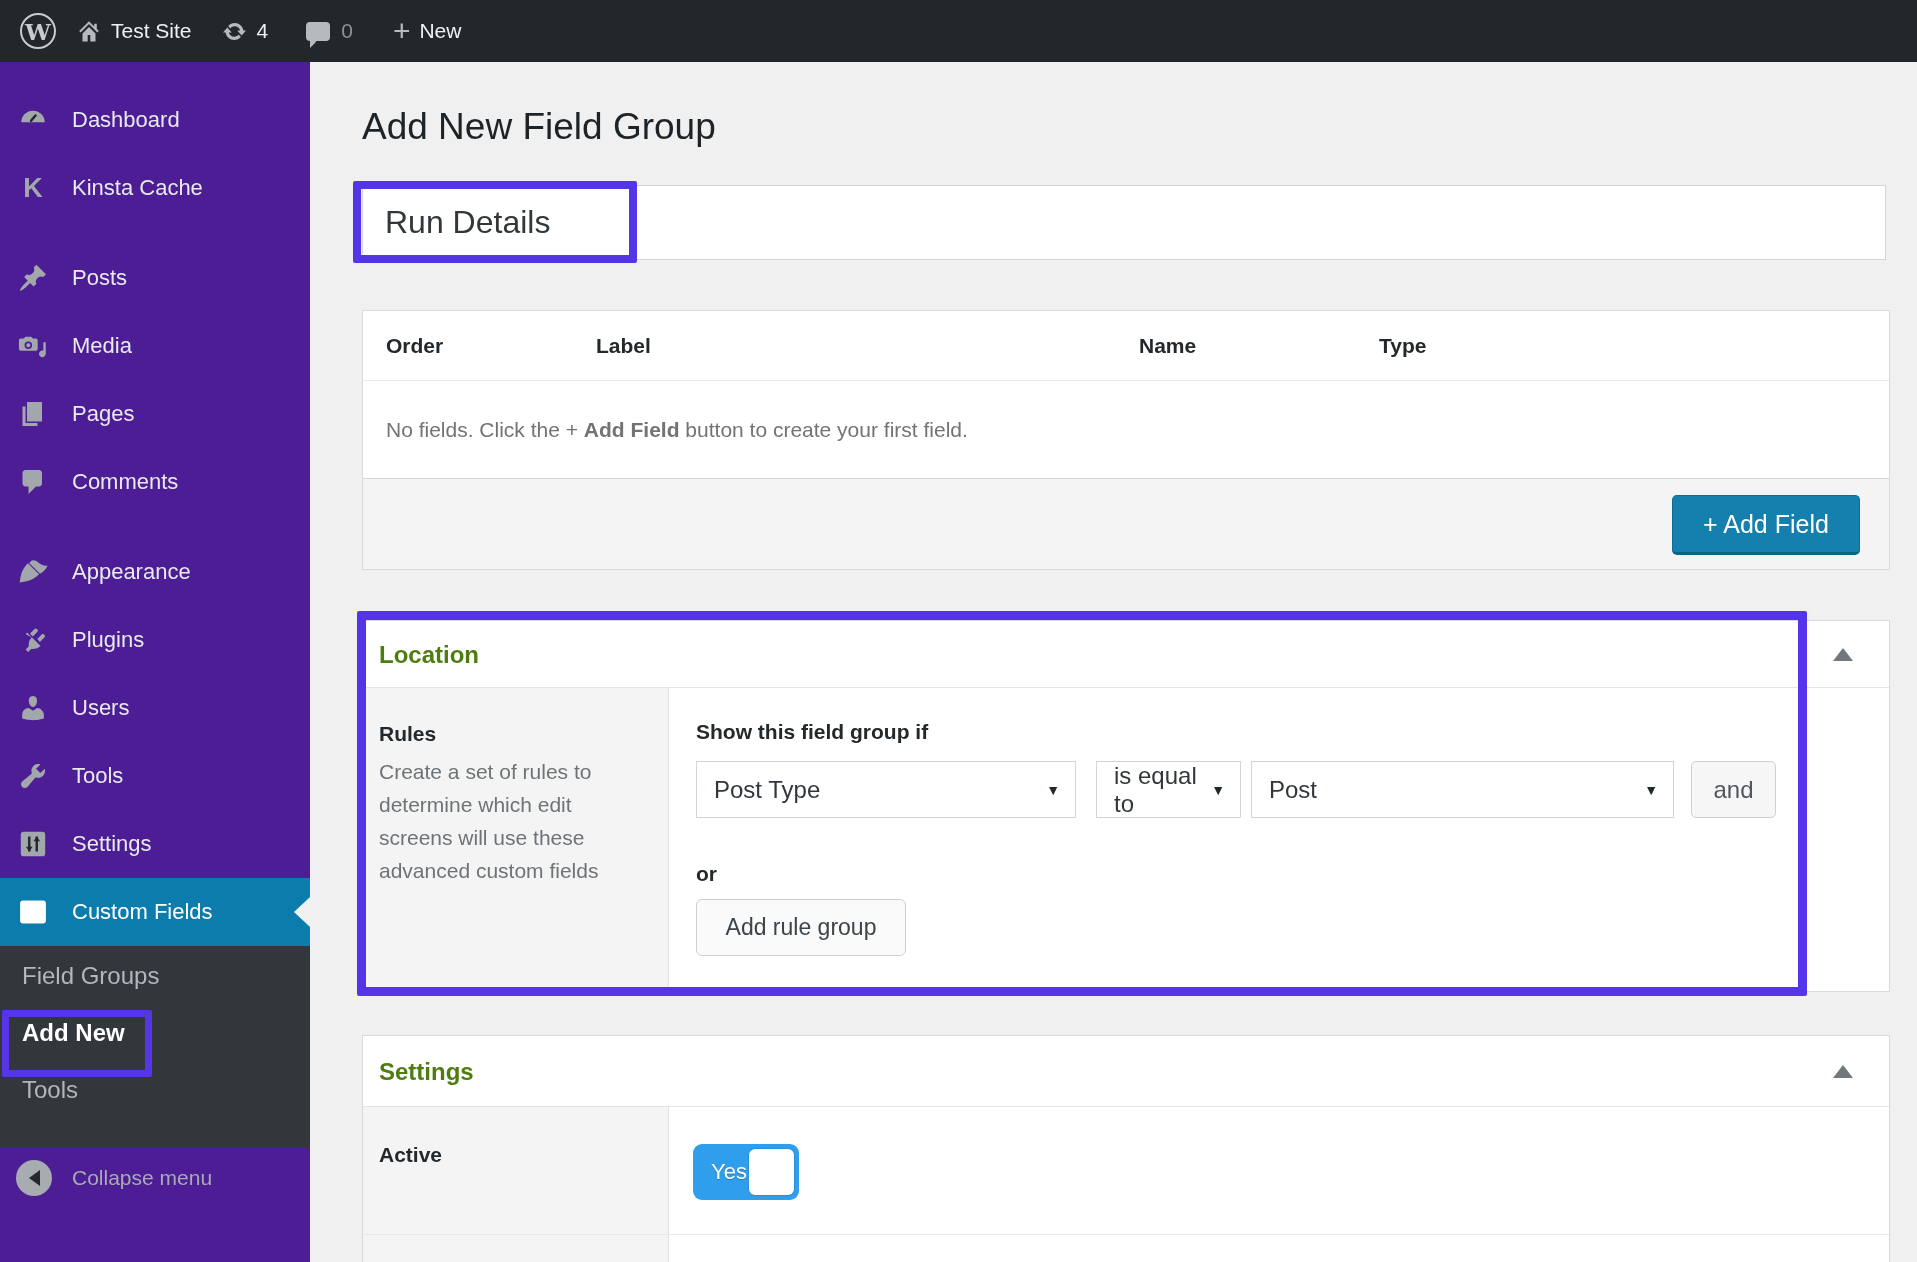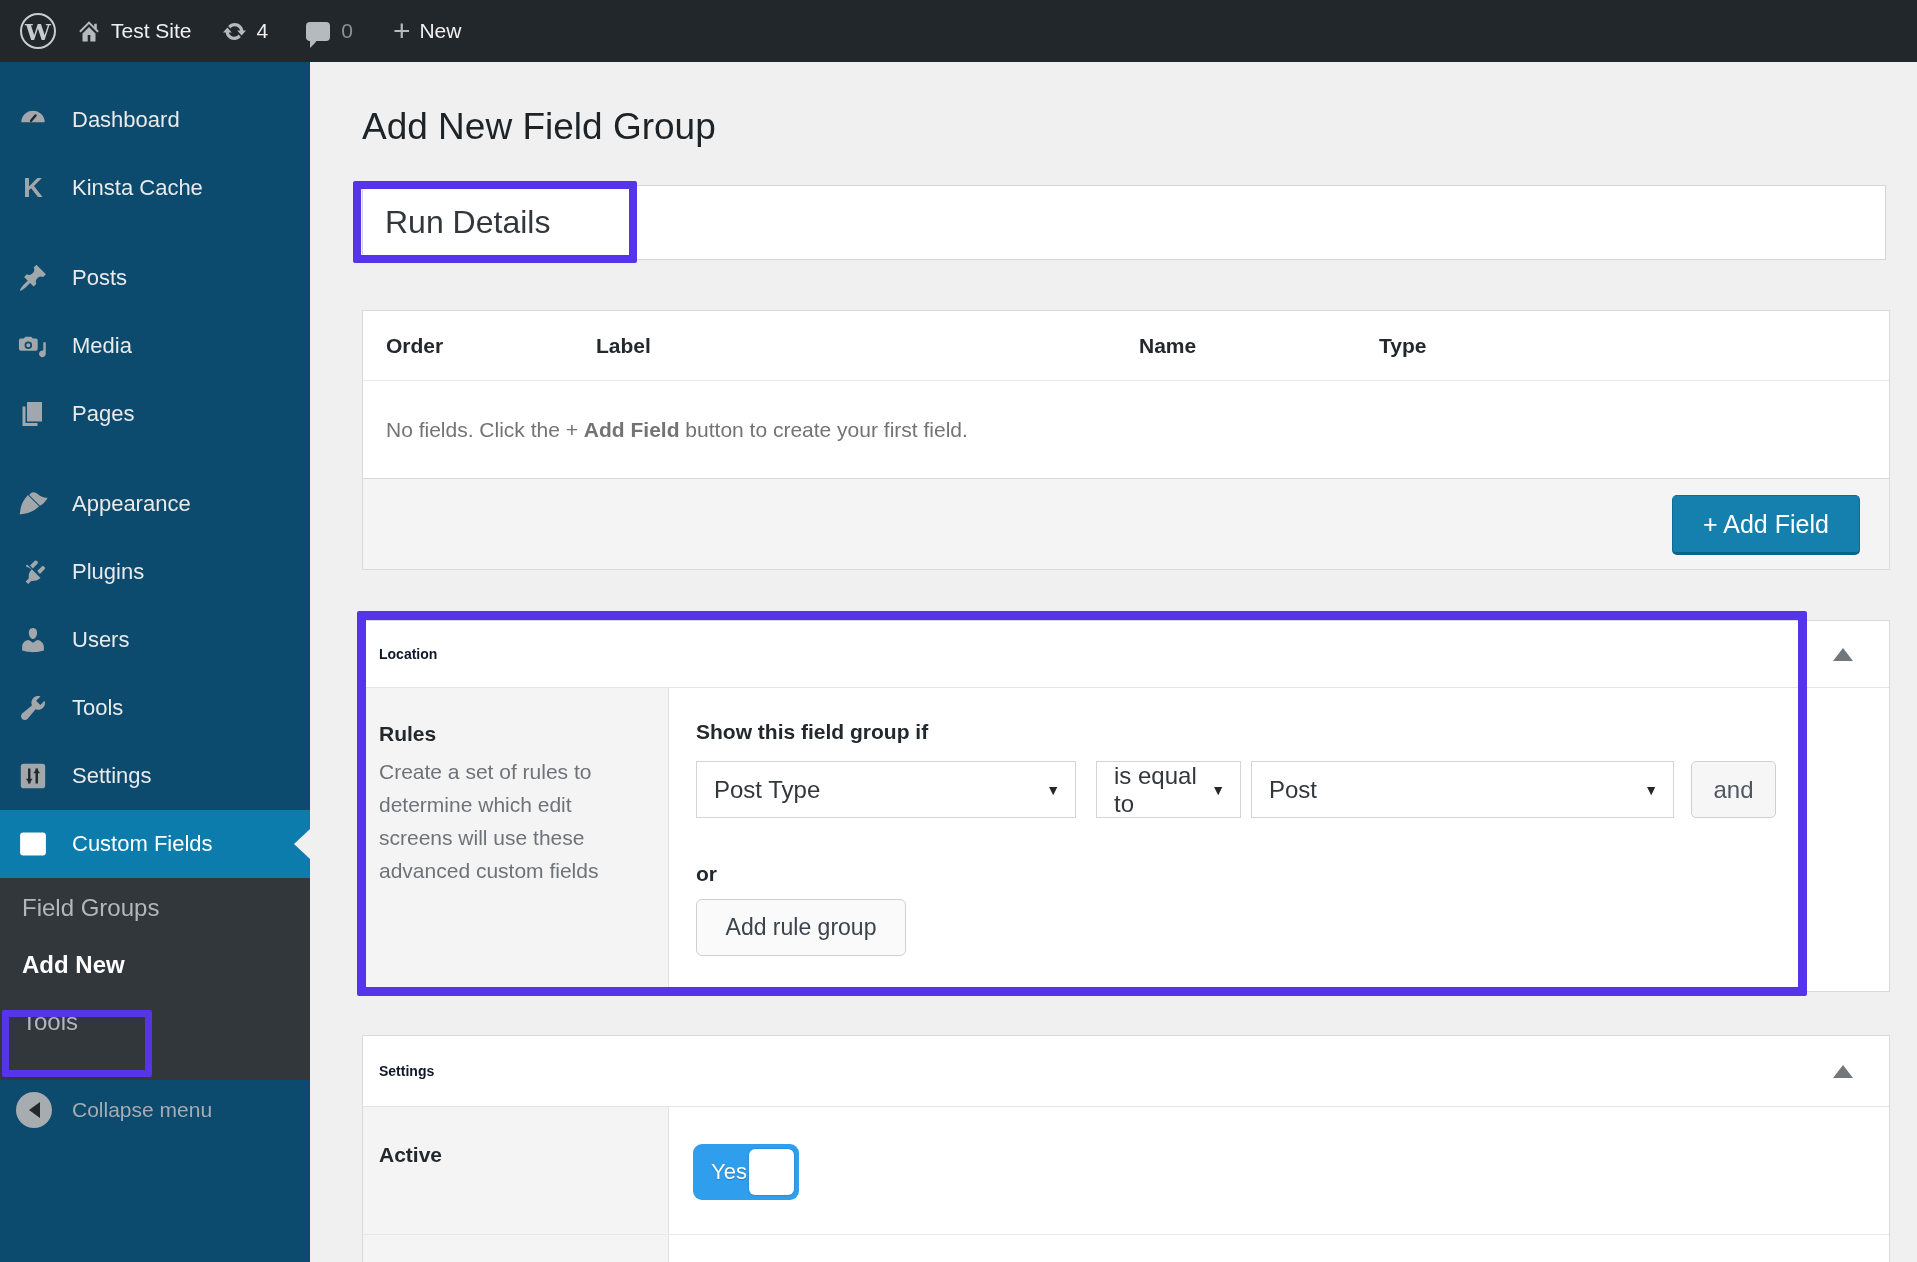--- a/index.html
+++ b/index.html
@@ -37,21 +37,21 @@
     position:relative; width:24px; height:19px; background:#b5babe; border-radius:4px;
   }
   .bubble::after {
     content:""; position:absolute; left:4px; bottom:-7px;
     border:5px solid transparent; border-top:7px solid #b5babe; border-left:5px solid #b5babe;
   }
 
   
   .sidebar {
     position:absolute; left:0; top:62px; width:310px; bottom:0;
-    background:#0c4a6e; color:#e8eaeb; z-index:10;
+    background:#4c1d95; color:#e8eaeb; z-index:10;
   }
   .sb-menu { margin-top:24px; }
   .sb-item {
     position:relative; height:68px; display:flex; align-items:center;
     padding-left:18px; font-size:22px; color:#e8eaeb; cursor:pointer;
   }
   .sb-gap { height:22px; }
   .sb-ico { width:30px; height:30px; margin-right:24px; color:#a2a7ac;
     display:flex; align-items:center; justify-content:center; flex:none; }
   .sb-ico svg { width:30px; height:30px; fill:currentColor; }
@@ -91,21 +91,21 @@
     position:absolute; left:52px; top:123px; width:1524px; height:75px;
     border:1px solid #d5d5d7; background:#fff; font-size:32px; color:#32373c;
     padding:0 0 0 22px; font-family:"Liberation Sans", sans-serif; outline:none;
   }
 
   .panel { position:absolute; left:52px; width:1528px; background:#fff;
     border:1px solid #d8dbde; }
   .panel-header { position:relative; height:67px; border-bottom:1px solid #e5e5e6; }
   .panel-title {
     position:absolute; left:16px; top:0; line-height:67px;
-    font-size:14px; font-weight:bold; color:#0f172a;
+    font-size:24px; font-weight:bold; color:#4d7c0f;
   }
   .panel-toggle {
     position:absolute; right:36px; top:27px; width:0; height:0; cursor:pointer;
     border-left:10px solid transparent; border-right:10px solid transparent;
     border-bottom:13px solid #72777c;
   }
 
   
   .fields-panel { top:248px; height:260px; }
   .ft-header { position:relative; height:69px; font-size:21px; font-weight:bold; color:#23282d; }
@@ -265,20 +265,28 @@
         </span>
         <span>Media</span>
       </div>
       <div class="sb-item">
         <span class="sb-ico">
           <svg viewBox="0 0 20 20">
               <path d="M6 15V2h10v13H6zm-1 1h8v2H3V5h2v11z"></path>
             </svg>
         </span>
         <span>Pages</span>
+      </div>
+      <div class="sb-item">
+        <span class="sb-ico">
+          <svg viewBox="0 0 20 20">
+              <path d="M5 2h9c1.1 0 2 .9 2 2v7c0 1.1-.9 2-2 2h-2l-5 5v-5H5c-1.1 0-2-.9-2-2V4c0-1.1.9-2 2-2z"></path>
+            </svg>
+        </span>
+        <span>Comments</span>
       </div>
       <div class="sb-gap"></div>
       <div class="sb-item">
         <span class="sb-ico">
           <svg viewBox="0 0 20 20">
               <path d="M14.48 11.06L7.41 3.99l1.5-1.5c.5-.56 2.3-.47 3.51.32 1.21.8 1.43 1.28 2.91 2.1 1.18.64 2.45 1.26 4.45.85-2.33 4.38-5.3 5.3-5.3 5.3zM6.97 4.42l7.07 7.07c-2.41 2.41-5.58 4.23-9.06 4.92l-3.84.57.57-3.84c.69-3.48 2.51-6.65 4.92-9.06l.34.34z"></path>
             </svg>
         </span>
         <span>Appearance</span>
       </div>

